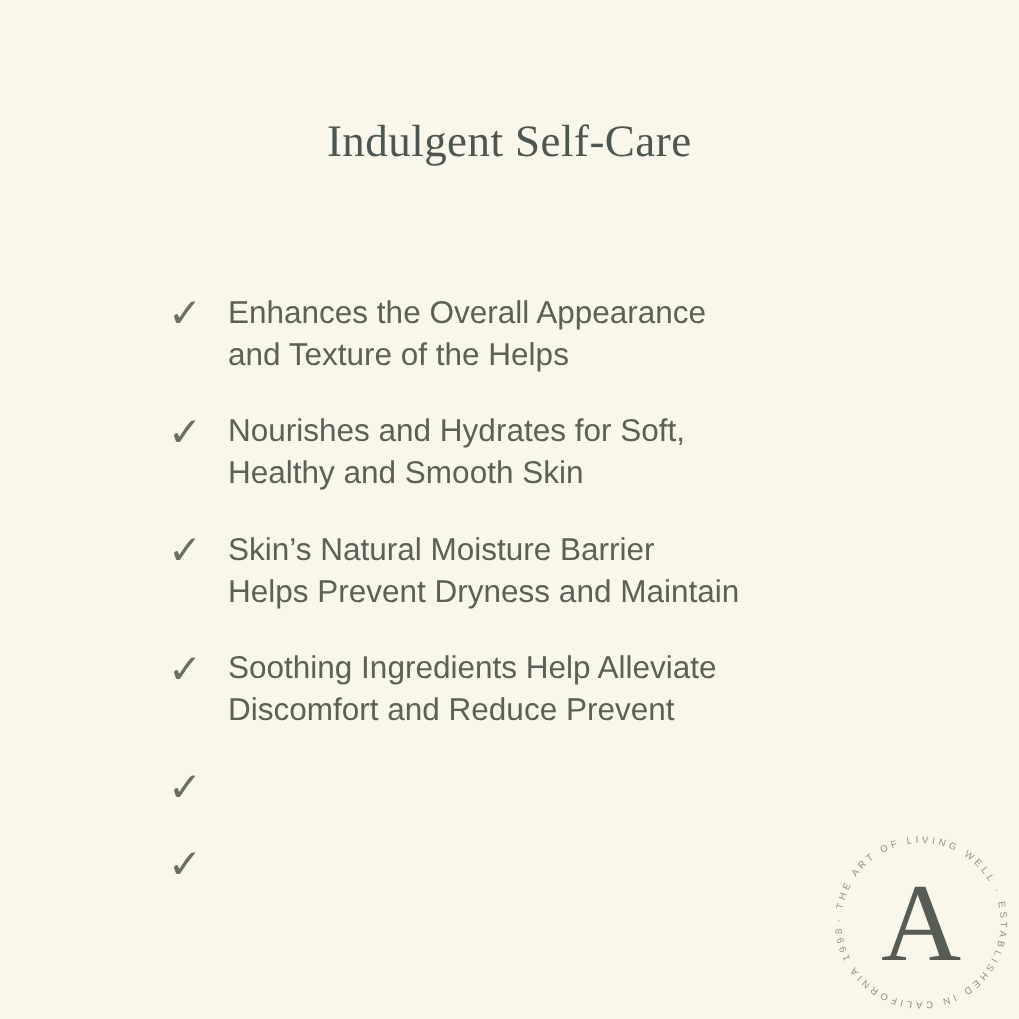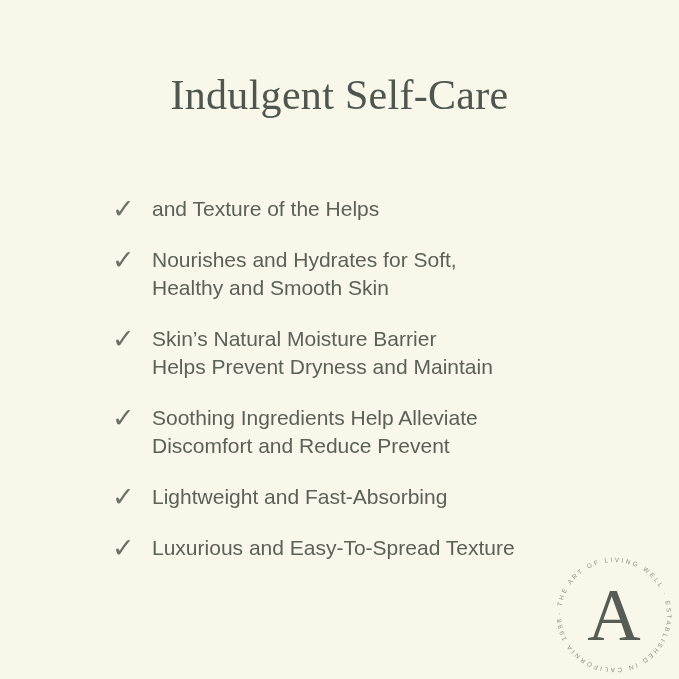--- a/index.html
+++ b/index.html
@@ -18,21 +18,21 @@
 
   
   .title {
     position: absolute;
     top: 74px;
     left: 0;
     right: 0;
     text-align: center;
     font-family: "Liberation Serif", serif;
     font-weight: 400;
-    font-size: 42px;
+    font-size: 30px;
     line-height: 42px;
     letter-spacing: 0.3px;
     color: var(--title_color, #4E574F);
   }
   .title .line { display: block; }
 
   
   .benefits {
     position: absolute;
     left: 112px;
@@ -88,20 +88,21 @@
 
   <div class="title">
     <span class="line">Indulgent Self-Care</span>
   </div>
 
   <div class="benefits">
 
     <div class="benefit">
       <span class="check">✓</span>
       <span class="benefit-text">
+        <span class="line">Enhances the Overall Appearance</span>
         <span class="line">and Texture of the Helps</span>
       </span>
     </div>
 
     <div class="benefit">
       <span class="check">✓</span>
       <span class="benefit-text">
         <span class="line">Nourishes and Hydrates for Soft,</span>
         <span class="line">Healthy and Smooth Skin</span>
       </span>
@@ -118,30 +119,24 @@
     <div class="benefit">
       <span class="check">✓</span>
       <span class="benefit-text">
         <span class="line">Soothing Ingredients Help Alleviate</span>
         <span class="line">Discomfort and Reduce Prevent</span>
       </span>
     </div>
 
     <div class="benefit">
       <span class="check">✓</span>
-      <span class="benefit-text">
-        <span class="line">Lightweight and Fast-Absorbing</span>
-      </span>
     </div>
 
     <div class="benefit">
       <span class="check">✓</span>
-      <span class="benefit-text">
-        <span class="line">Luxurious and Easy-To-Spread Texture</span>
-      </span>
     </div>
 
   </div>
 
   <svg class="badge" viewBox="0 0 132 132" aria-hidden="true">
     <defs>
       <path id="ring-path" d="M 13,66 A 53,53 0 1 1 119,66 A 53,53 0 1 1 13,66" fill="none"></path>
     </defs>
     <text class="ring-text">
       <textPath href="#ring-path" textLength="330" lengthAdjust="spacing">· THE ART OF LIVING WELL · ESTABLISHED IN CALIFORNIA 1998 </textPath>

